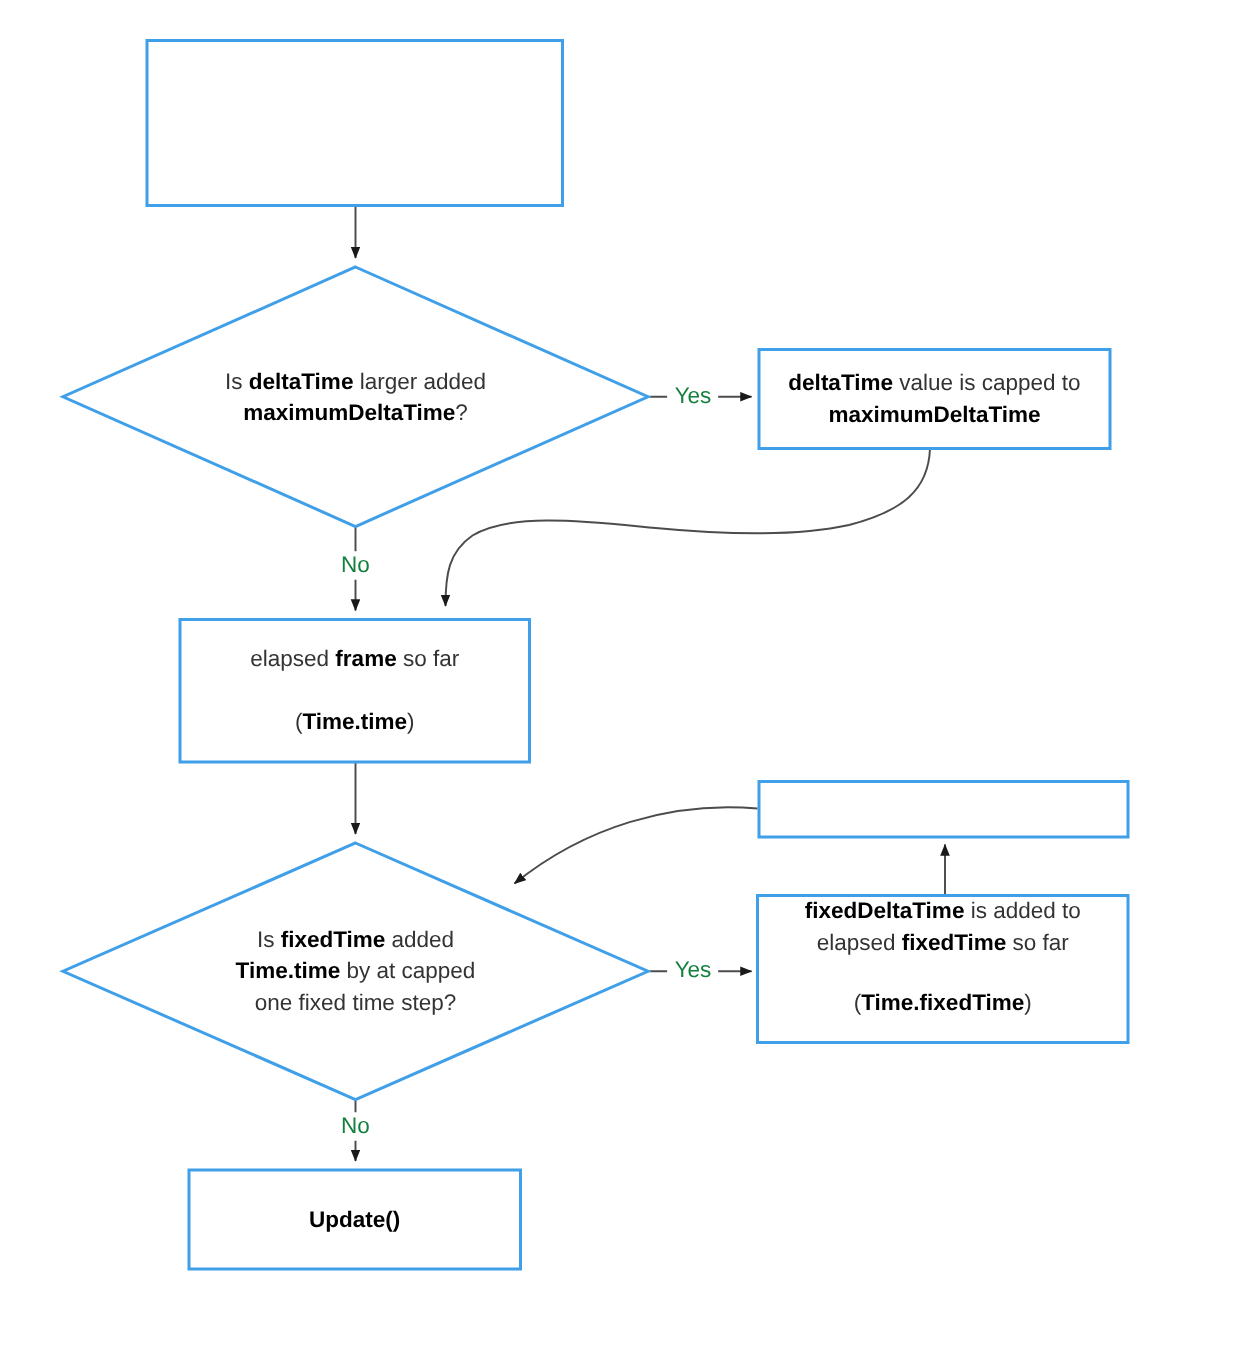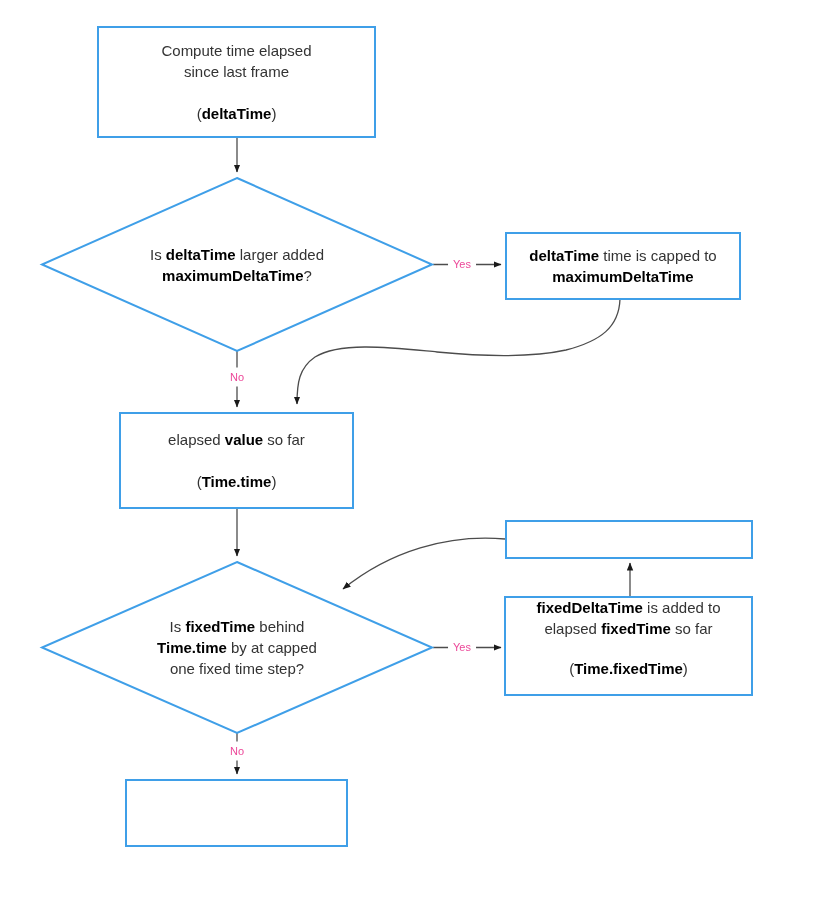--- a/index.html
+++ b/index.html
@@ -37,23 +37,23 @@
     color: var(--text);
   }
   .node .line { height: 21px; white-space: nowrap; }
   .node .spacer { height: 21px; }
   .b { font-weight: bold; color: var(--text_strong); }
   .edge-label {
     position: absolute;
     transform: translate(-50%, -50%);
     background: var(--bg);
     padding: 0 5px;
-    font-size: 11px;
+    font-size: 15px;
     line-height: 19px;
-    color: #ec4899;
+    color: #15803d;
     white-space: nowrap;
   }
 </style>
 </head>
 <body>
 
 <div class="stage">
 
   <svg class="layer" width="828" height="900" viewBox="0 0 828 900">
     <defs>
@@ -75,56 +75,53 @@
     <rect class="box" x="98" y="27" width="277" height="110"></rect>
     <polygon class="diamond" points="237,178 432,264.5 237,351 42,264.5"></polygon>
     <rect class="box" x="506" y="233" width="234" height="66"></rect>
     <rect class="box" x="120" y="413" width="233" height="95"></rect>
     <polygon class="diamond" points="237,562 432,647.5 237,733 42,647.5"></polygon>
     <rect class="box" x="506" y="521" width="246" height="37"></rect>
     <rect class="box" x="505" y="597" width="247" height="98"></rect>
     <rect class="box" x="126" y="780" width="221" height="66"></rect>
   </svg>
 
-  <div class="node" style="left:98px;top:27px;width:277px;height:110px">
-    <div class="line"><span>Compute time elapsed</span></div>
-    <div class="line"><span>since last frame</span></div>
-    <div class="line spacer"></div>
-    <div class="line"><span>(</span><span class="b">deltaTime</span><span>)</span></div>
-  </div>
 
   <div class="node" style="left:42px;top:178px;width:390px;height:173px">
     <div class="line"><span>Is </span><span class="b">deltaTime</span><span> larger added</span></div>
     <div class="line"><span class="b">maximumDeltaTime</span><span>?</span></div>
   </div>
 
   <div class="node" style="left:506px;top:233px;width:234px;height:66px">
-    <div class="line"><span class="b">deltaTime</span><span> time is capped to</span></div>
+    <div class="line"><span class="b">deltaTime</span><span> value is capped to</span></div>
     <div class="line"><span class="b">maximumDeltaTime</span></div>
   </div>
 
   <div class="node" style="left:120px;top:413px;width:233px;height:95px">
-    <div class="line"><span>elapsed </span><span class="b">value</span><span> so far</span></div>
+    <div class="line"><span>elapsed </span><span class="b">frame</span><span> so far</span></div>
     <div class="line spacer"></div>
     <div class="line"><span>(</span><span class="b">Time.time</span><span>)</span></div>
   </div>
 
   <div class="node" style="left:42px;top:562px;width:390px;height:171px">
-    <div class="line"><span>Is </span><span class="b">fixedTime</span><span> behind</span></div>
+    <div class="line"><span>Is </span><span class="b">fixedTime</span><span> added</span></div>
     <div class="line"><span class="b">Time.time</span><span> by at capped</span></div>
     <div class="line"><span>one fixed time step?</span></div>
   </div>
 
 
   <div class="node" style="left:505px;top:597px;width:247px;height:82px">
     <div class="line"><span class="b">fixedDeltaTime</span><span> is added to</span></div>
     <div class="line"><span>elapsed </span><span class="b">fixedTime</span><span> so far</span></div>
     <div class="line spacer"></div>
     <div class="line"><span>(</span><span class="b">Time.fixedTime</span><span>)</span></div>
   </div>
 
+  <div class="node" style="left:126px;top:780px;width:221px;height:66px">
+    <div class="line"><span class="b">Update()</span></div>
+  </div>
 
   <div class="edge-label" style="left:462px;top:264px">Yes</div>
   <div class="edge-label" style="left:237px;top:377px">No</div>
   <div class="edge-label" style="left:462px;top:647px">Yes</div>
   <div class="edge-label" style="left:237px;top:751px">No</div>
 
 </div>
 
 </body></html>

